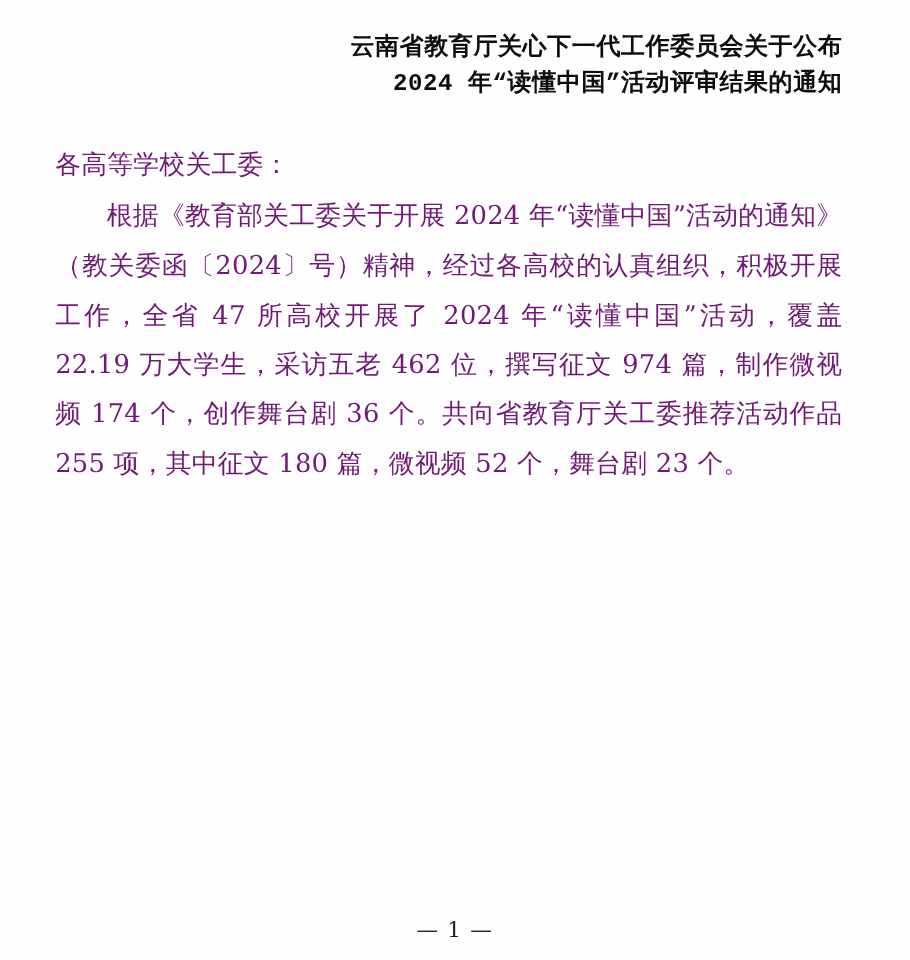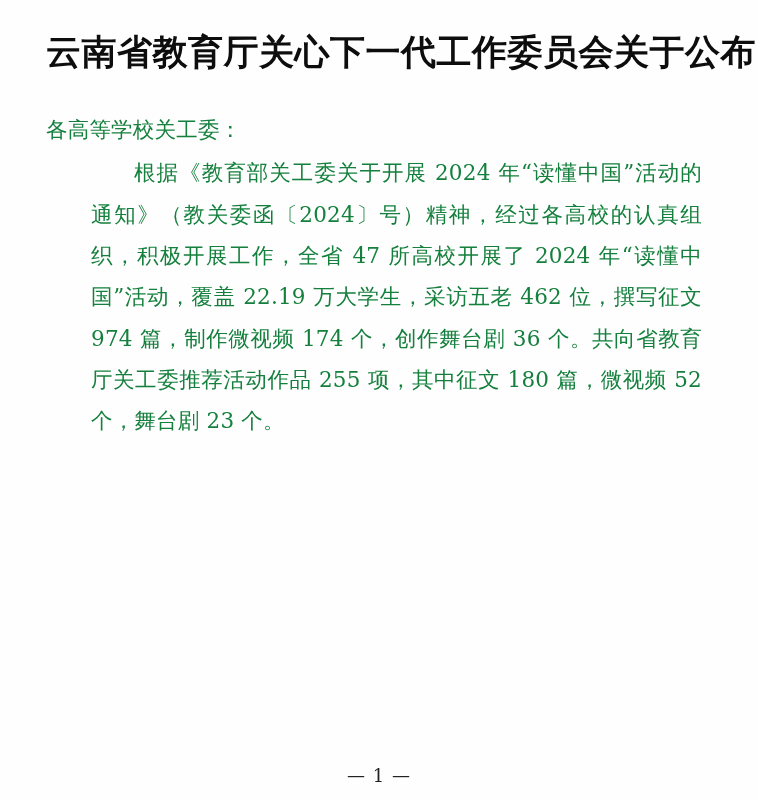--- a/index.html
+++ b/index.html
@@ -17,70 +17,70 @@
   }
   .page {
     box-sizing: border-box;
     width: 758px;
     height: 800px;
     padding: 18px 56px 0 46px;
     position: relative;
     background: #fefefe;
   }
   .doc-title {
-    text-align: center;
+    text-align: right;
     font-weight: bold;
-    font-size: 35px;
+    font-size: 20px;
     line-height: 1.52;
     letter-spacing: 0.5px;
     margin: 8px 0 0 0;
     color: #0d0d0d;
-    font-family: Liberation Serif, serif;
+    font-family: Liberation Mono, monospace;
   }
   .doc-title .tline {
     display: block;
     white-space: nowrap;
   }
   .body-block {
     margin-top: 30px;
   }
   p.para {
     font-size: 21.5px;
     line-height: 1.92;
     margin: 0 0 2px 0;
     text-align: justify;
     text-justify: inter-ideograph;
     letter-spacing: 0.2px;
-    color: #15803d;
+    color: #701a75;
   }
   p.salutation {
     text-indent: 0;
   }
   p.indent {
     text-indent: 2em;
-    margin-left: 45px;
   }
   .page-number {
     position: absolute;
     bottom: 14px;
     left: 0;
     width: 100%;
     text-align: center;
     font-size: 18px;
     color: #222;
     letter-spacing: 1px;
   }
 </style>
 </head>
 <body>
 
 <div class="page">
 
   <h1 class="doc-title">
     <span class="tline">云南省教育厅关心下一代工作委员会关于公布</span>
+    <span class="tline">2024 年“读懂中国”活动评审结果的通知</span>
   </h1>
 
   <div class="body-block">
     <p class="para salutation">各高等学校关工委：</p>
     <p class="para indent">根据《教育部关工委关于开展 2024 年“读懂中国”活动的通知》（教关委函〔2024〕号）精神，经过各高校的认真组织，积极开展工作，全省 47 所高校开展了 2024 年“读懂中国”活动，覆盖 22.19 万大学生，采访五老 462 位，撰写征文 974 篇，制作微视频 174 个，创作舞台剧 36 个。共向省教育厅关工委推荐活动作品 255 项，其中征文 180 篇，微视频 52 个，舞台剧 23 个。</p>
   </div>
 
   <div class="page-number">— 1 —</div>
 
 </div>

